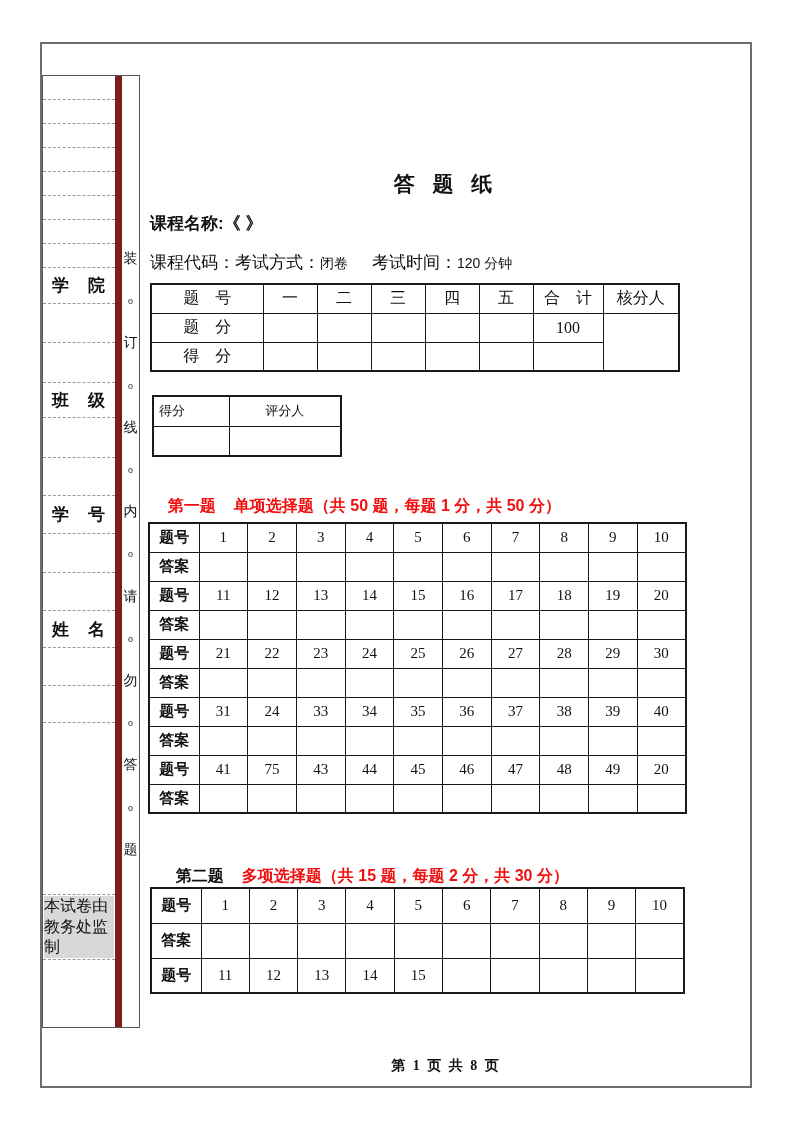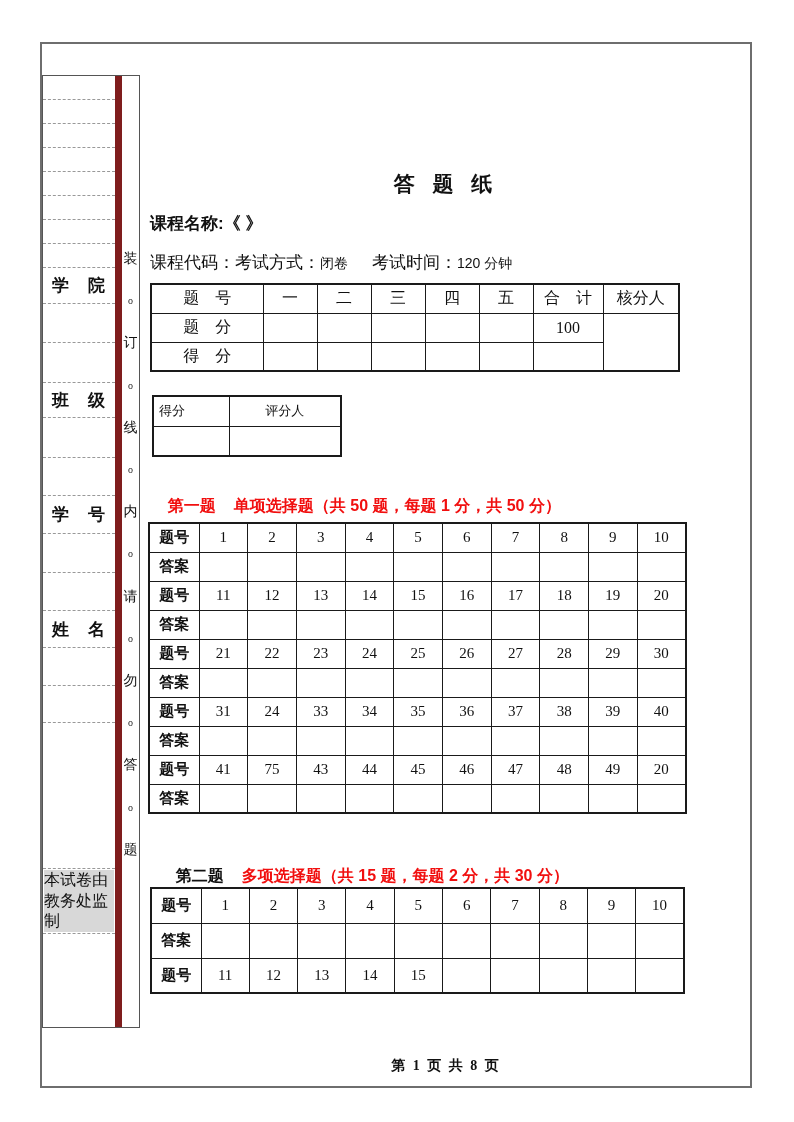--- a/index.html
+++ b/index.html
@@ -9,21 +9,21 @@
 
   
   .outer-frame{left:40px;top:42px;width:712px;height:1046px;border:2px solid #6e6e6e;box-sizing:border-box;}
 
   
   .leftbox{left:42px;top:75px;width:98px;height:953px;border:1px solid #555;box-sizing:border-box;display:flex;}
   .id-cells{width:79px;border-right:7px solid #7f1d1d;box-sizing:border-box;display:flex;flex-direction:column;}
   .id-cell{border-top:1px dashed #999;box-sizing:border-box;display:flex;align-items:center;justify-content:center;}
   .id-cell:first-child{border-top:none;}
   .id-label{font-weight:bold;font-size:17px;letter-spacing:1px;}
-  .stamp-cell{align-items:center;justify-content:center;}
+  .stamp-cell{align-items:center;justify-content:center;margin-top:26px;}
   .stamp-text{background:var(--stamp-bg,#d8d8d8);width:70px;font-size:16px;line-height:1.3;display:inline-block;}
   .strip{flex:1;display:flex;flex-direction:column;align-items:center;justify-content:space-between;
          padding:176px 0 170px 0;box-sizing:border-box;}
   .bchar{font-size:14px;line-height:1;}
   .sep{font-size:10px;line-height:1;color:#222;}
 
   
   .main-center{left:140px;width:612px;text-align:center;}
   .school-title{top:84px;font-family:"Liberation Sans",sans-serif;font-weight:bold;font-size:19px;letter-spacing:1px;}
   .exam-title{top:126px;font-family:"Liberation Sans",sans-serif;font-weight:bold;font-size:23px;white-space:pre;}

